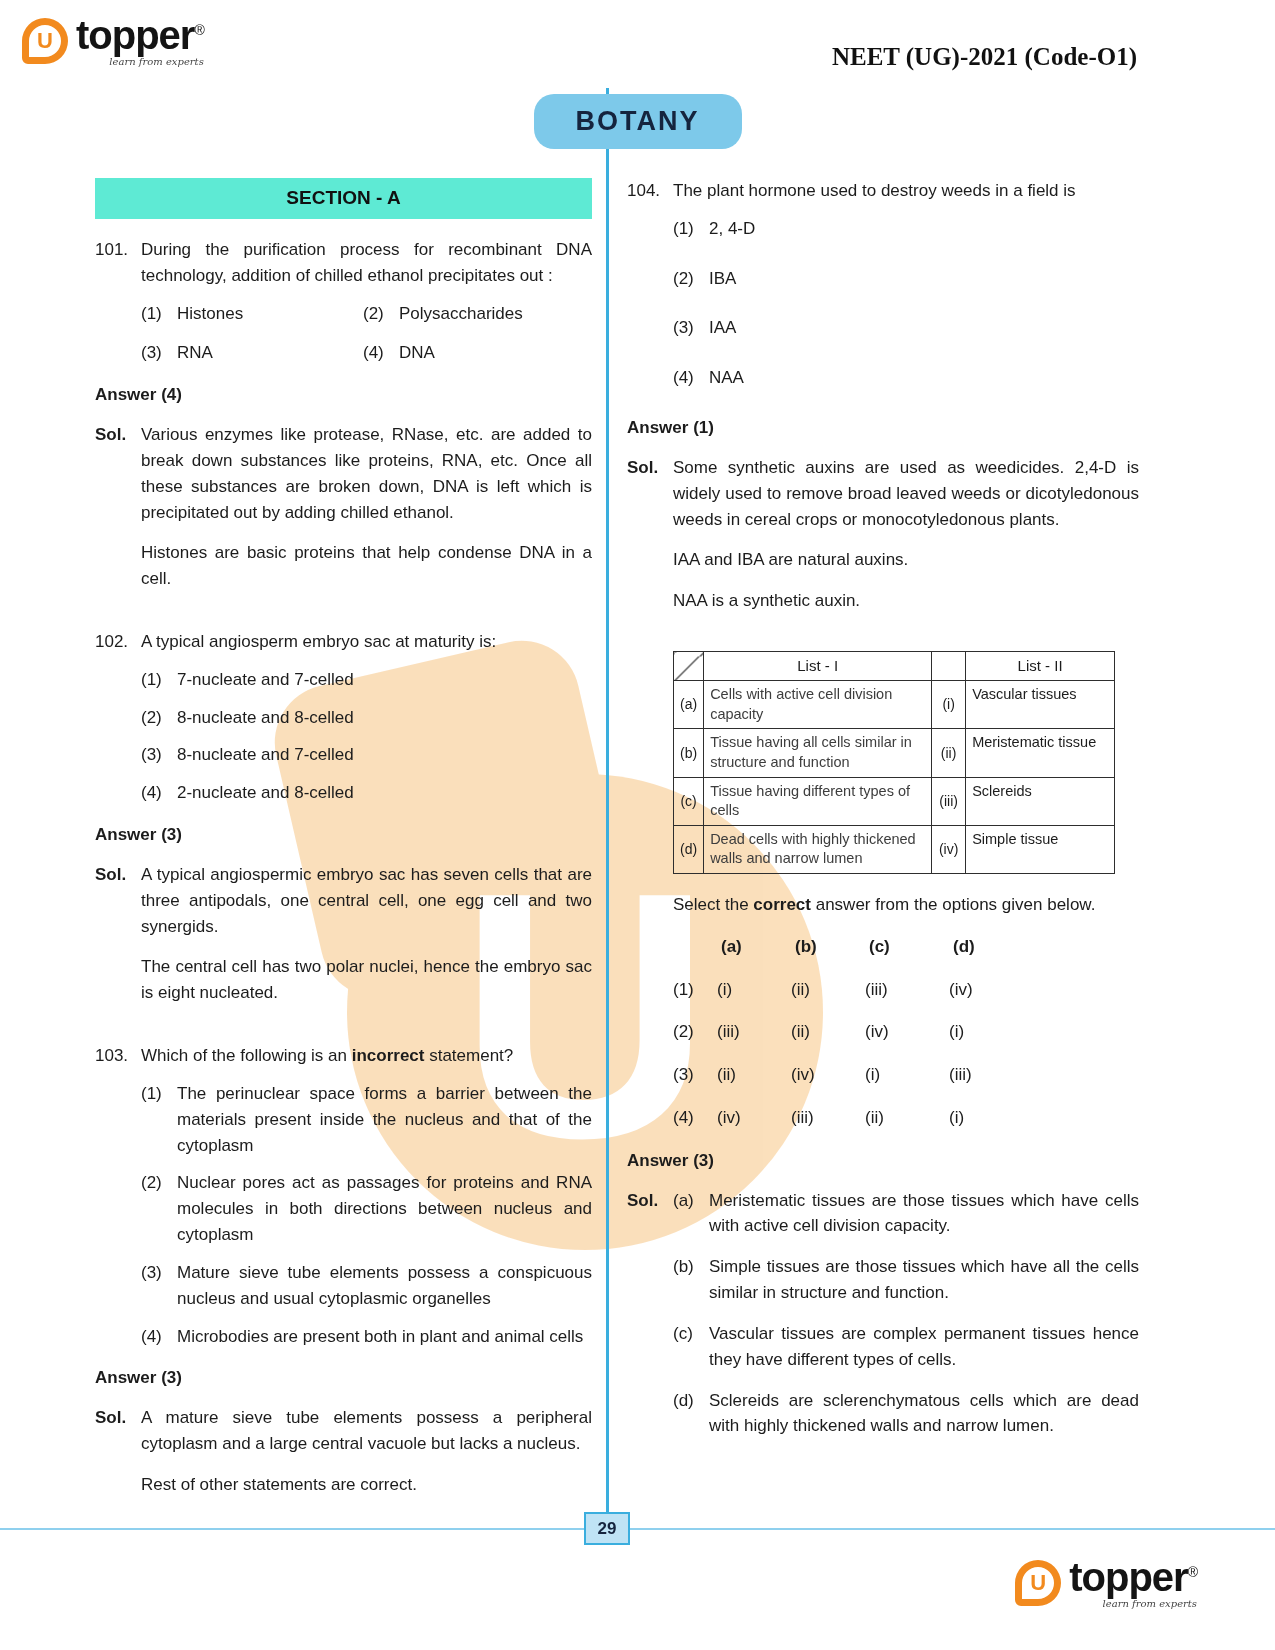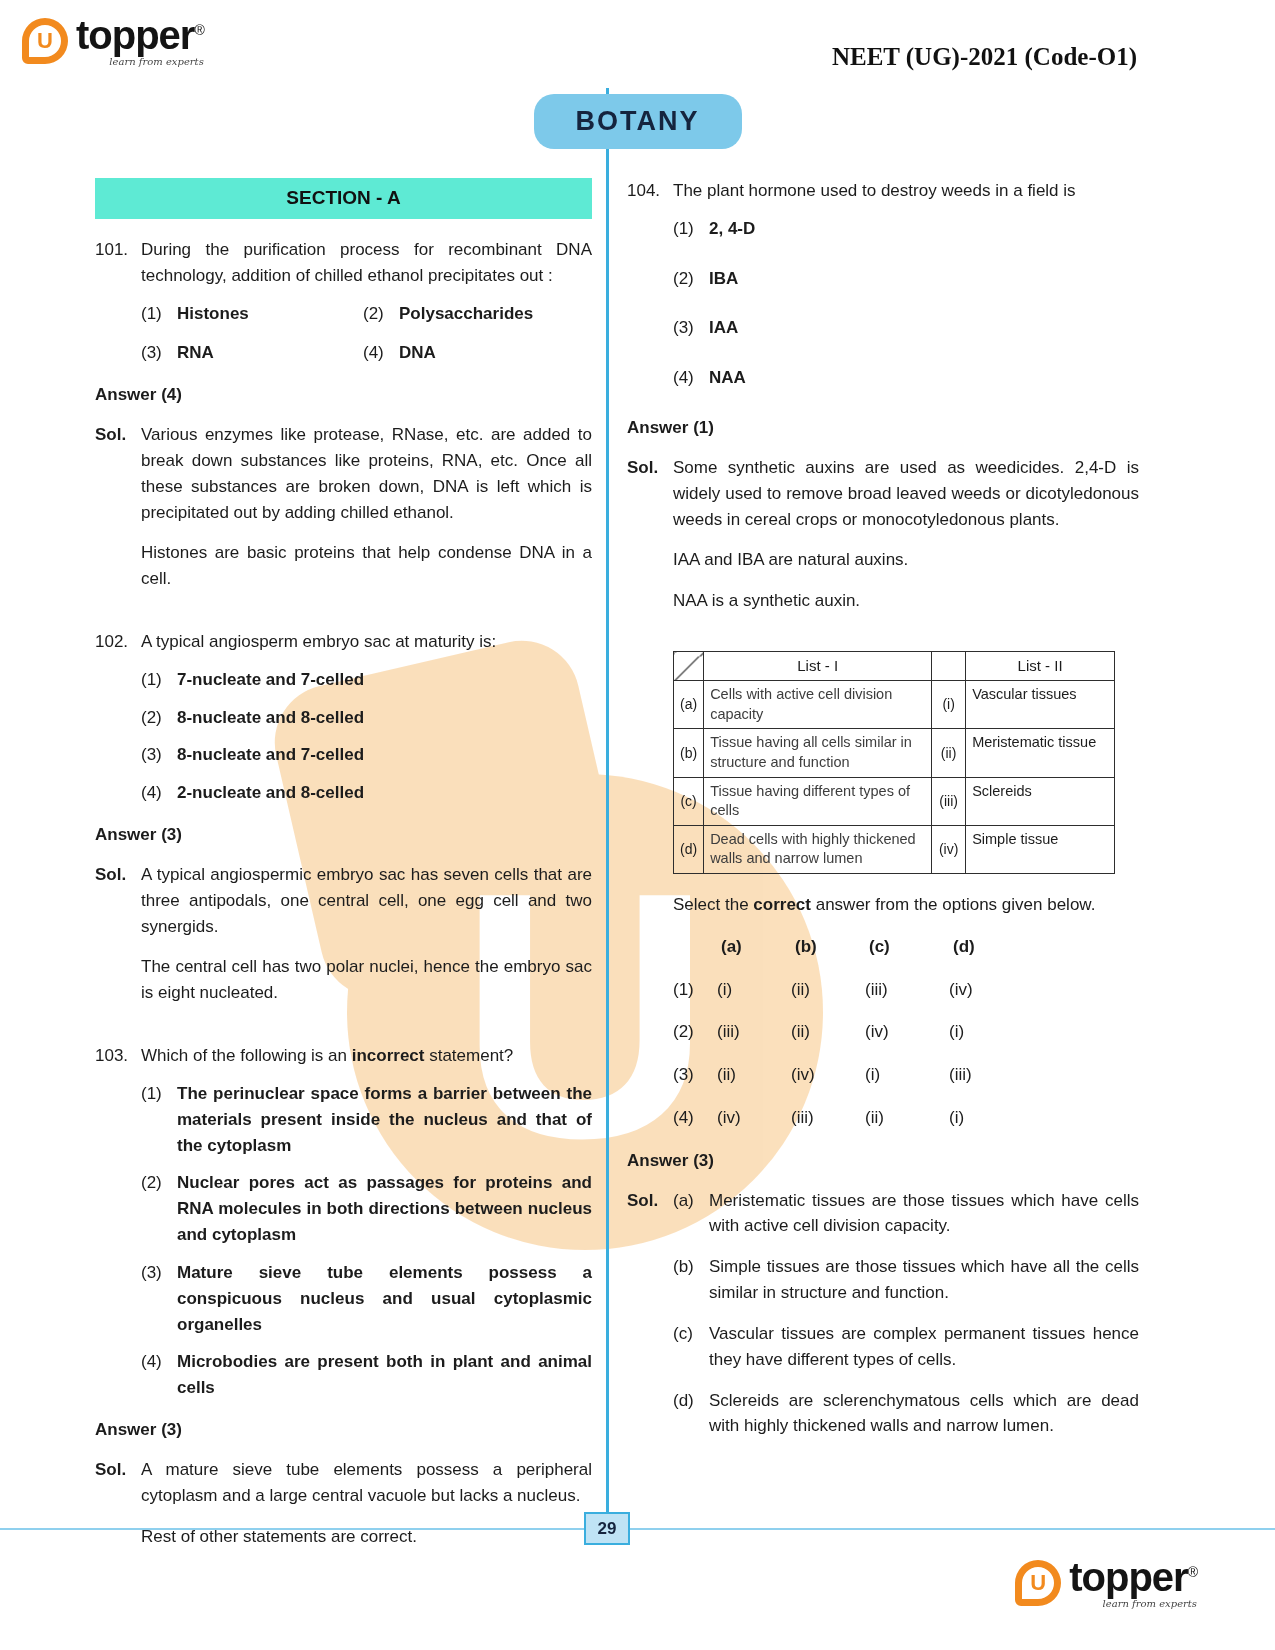--- a/index.html
+++ b/index.html
@@ -68,21 +68,21 @@
   .question { margin-bottom:4px; }
   .q-row { display:flex; margin-bottom:12px; }
   .q-num { width:46px; flex:none; }
   .q-text { flex:1; text-align:justify; }
   .q-text b, .select-line b { font-weight:bold; }
 
   .options { margin-left:46px; margin-bottom:4px; }
   .option { display:flex; margin-bottom:12px; }
   .option.spaced { margin-bottom:24px; }
   .opt-num { width:36px; flex:none; }
-  .opt-label { flex:1; text-align:justify;font-weight:bold; }
+  .opt-label { flex:1; text-align:justify; }
   .options-grid { margin-left:46px; display:grid; grid-template-columns:222px 1fr; row-gap:14px; margin-bottom:6px; }
   .options-grid .option { margin-bottom:0; }
 
   .answer { font-weight:bold; margin:16px 0 14px; }
 
   .sol { display:flex; margin-bottom:22px; }
   .sol-label { width:46px; flex:none; font-weight:bold; }
   .sol-body { flex:1; }
   .sol-body p { text-align:justify; margin-bottom:15px; }
   .sol-item { display:flex; margin-bottom:15px; }

